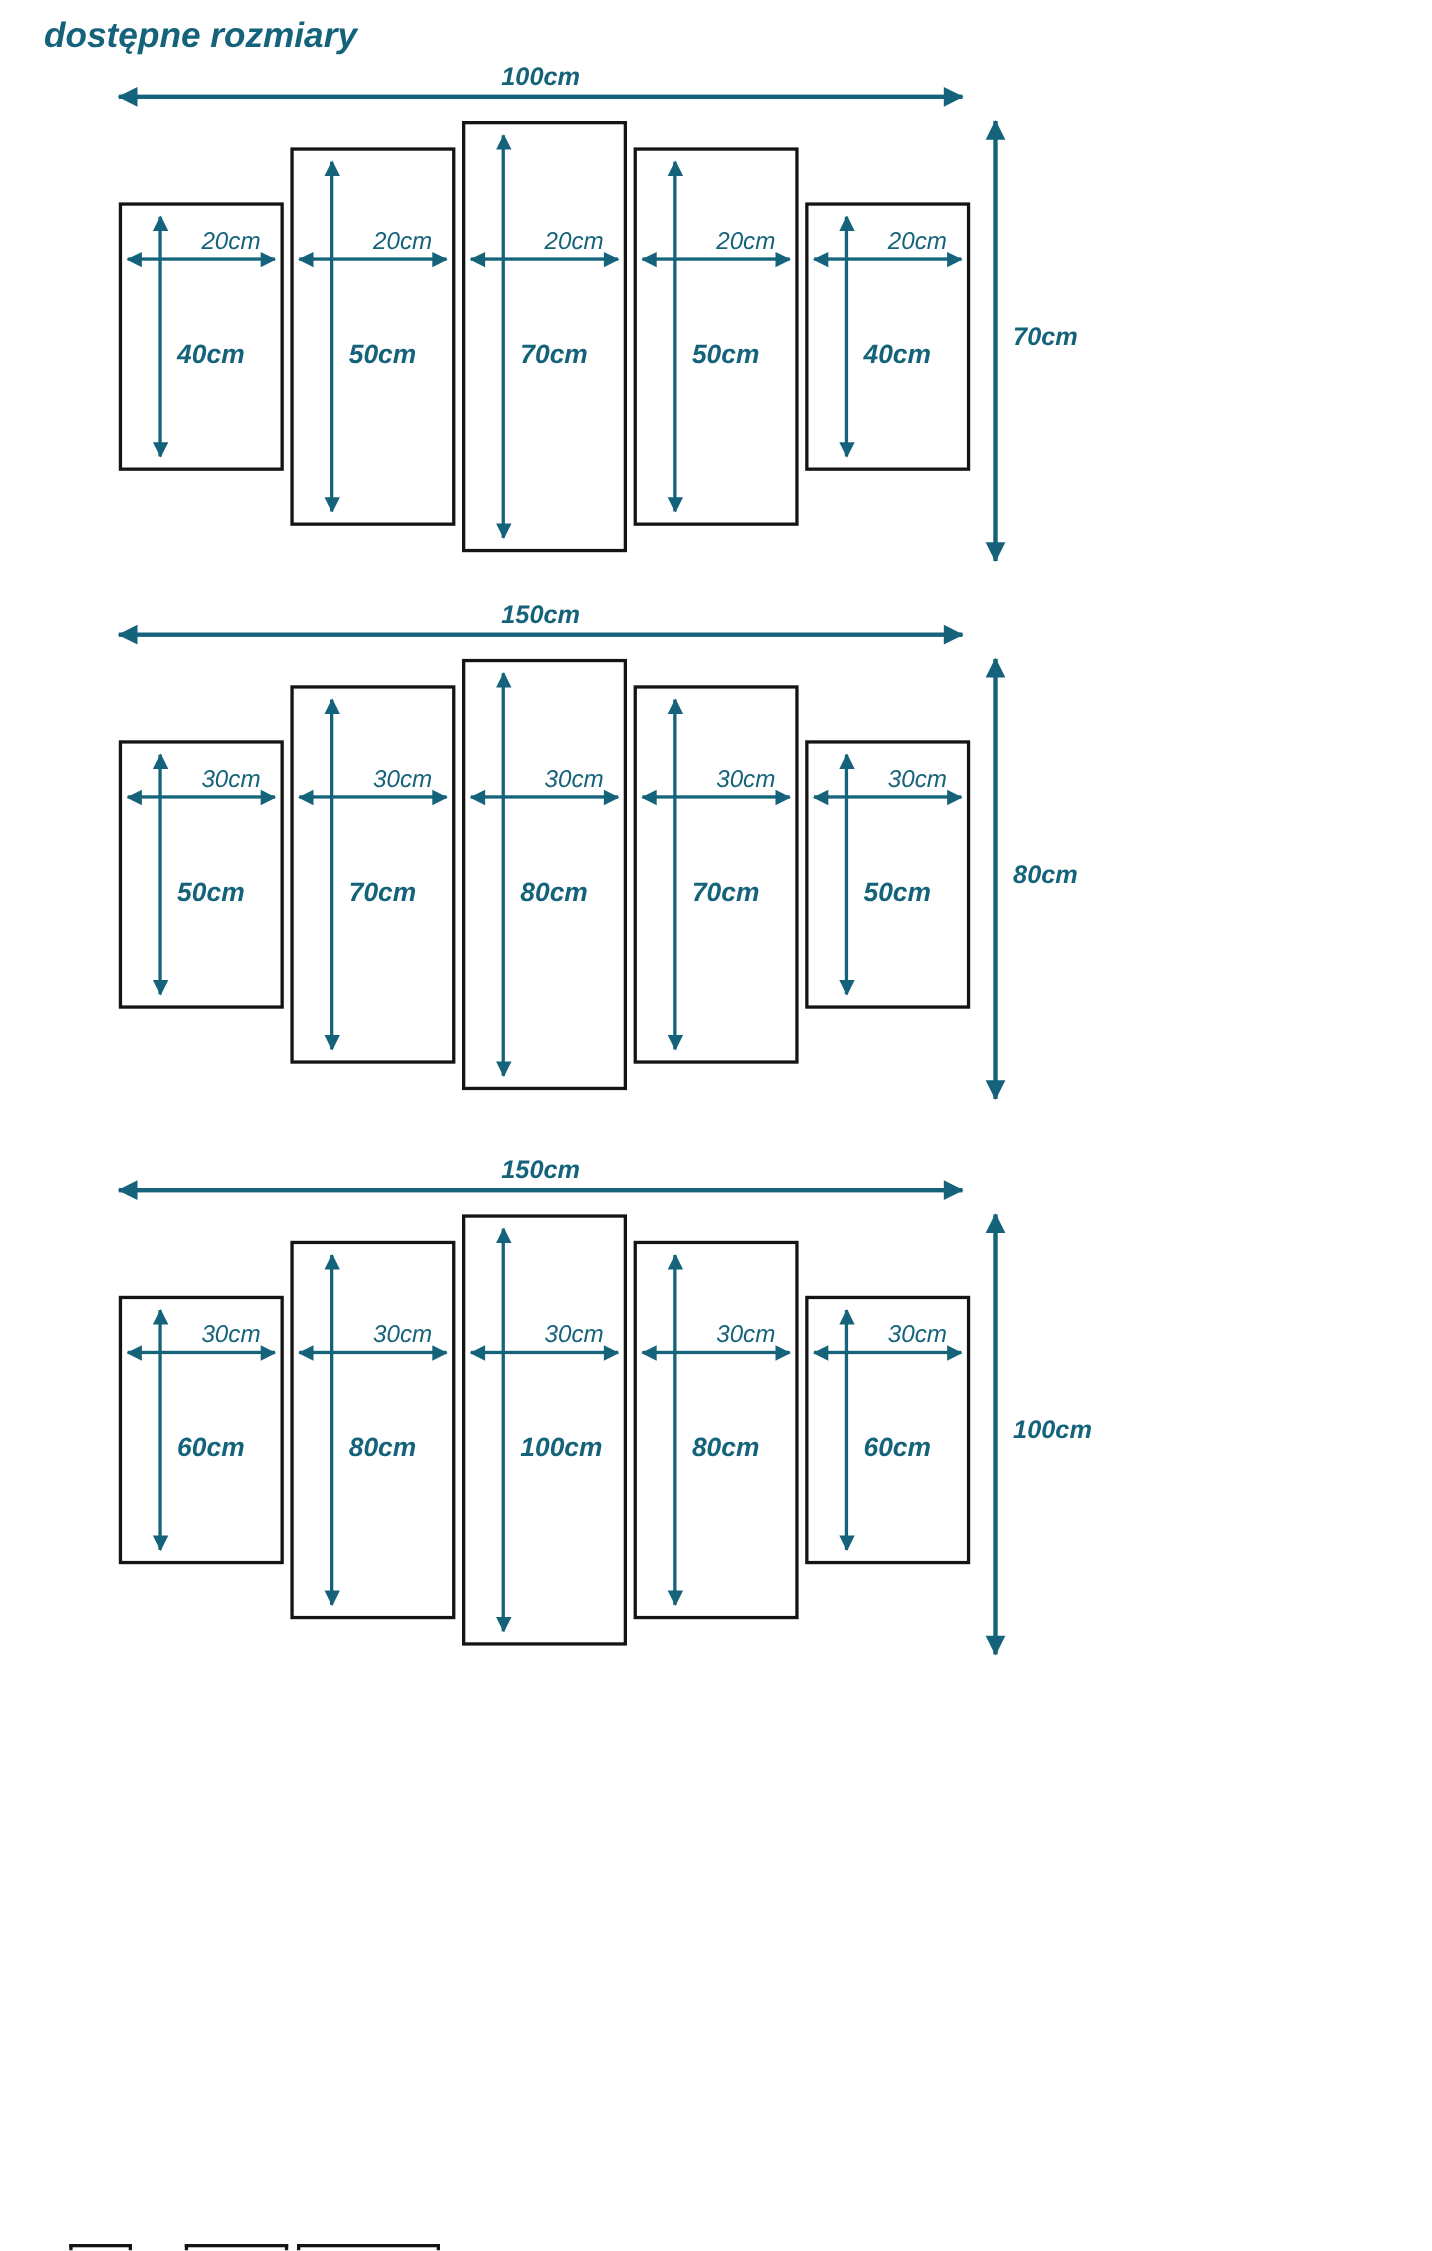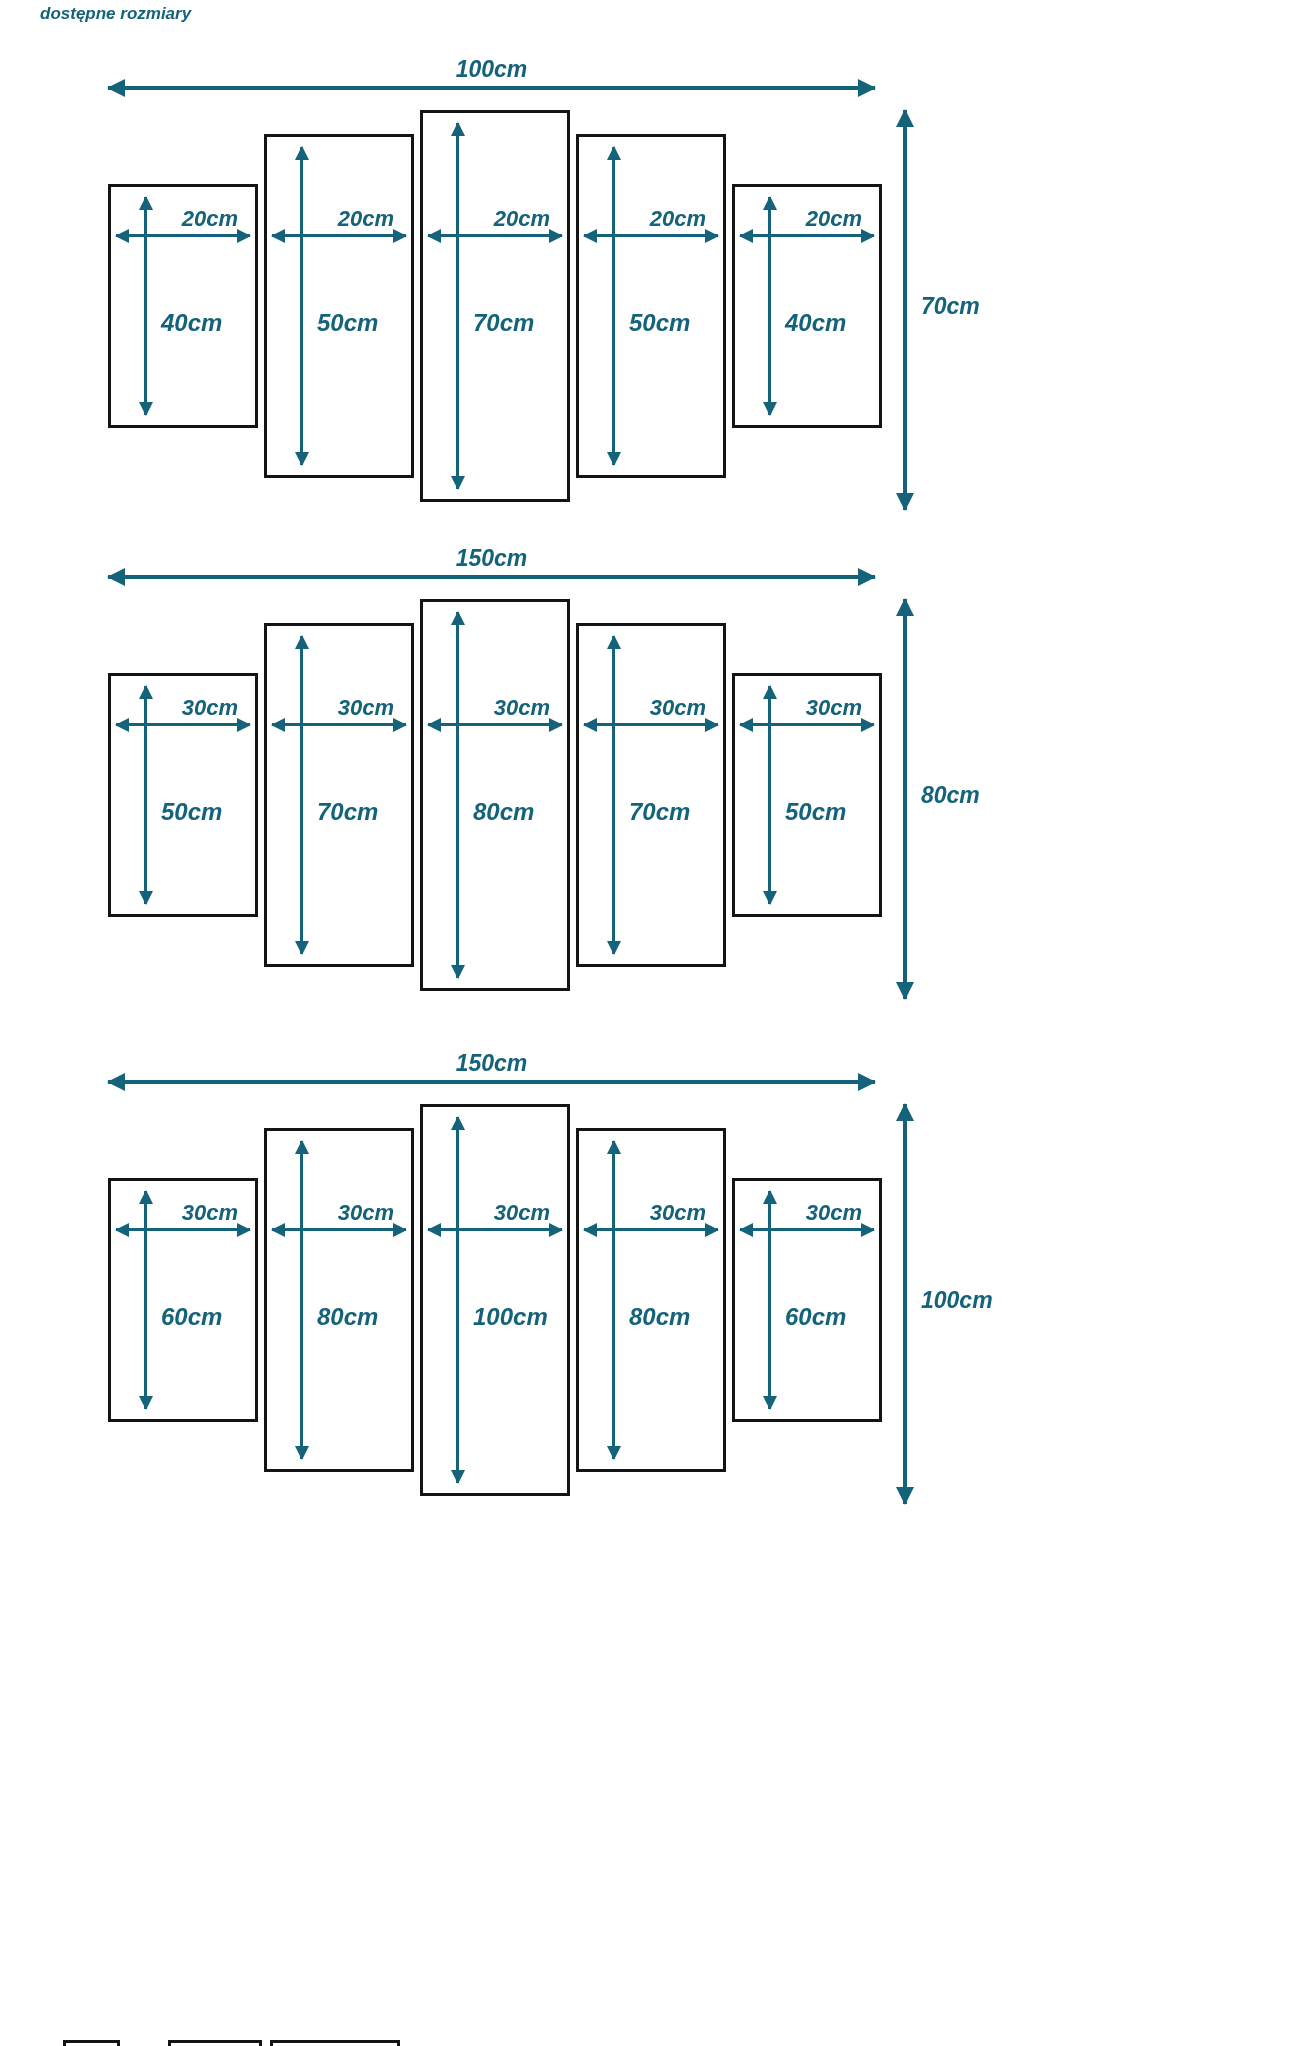--- a/index.html
+++ b/index.html
@@ -2,22 +2,22 @@
 <html style="--teal: #15637a; --ink: #141414;"><head>
 <meta charset="utf-8">
 <style>
   :root{ --teal:#15637a; --ink:#141414; }
   html,body{margin:0;padding:0;background:#fff;}
   .canvas{
     position:relative;width:1302px;height:2046px;background:#fff;overflow:hidden;
     font-family:"Liberation Sans",sans-serif;
   }
   .title{
-    position:absolute;left:40px;top:4px;
-    font-size:17px;font-weight:700;font-style:italic;color:var(--teal);
+    position:absolute;left:40px;top:14px;
+    font-size:32px;font-weight:700;font-style:italic;color:var(--teal);
   }
   .group{position:absolute;left:0;width:1302px;height:460px;}
   .g1{top:56px}.g2{top:545px}.g3{top:1050px}
 
   
   .tw-label{
     position:absolute;left:108px;width:767px;top:0;height:26px;text-align:center;
     font-size:23px;font-weight:700;font-style:italic;color:var(--teal);
   }
   .tw-arrow{left:108px;width:767px;top:30px;}
@@ -29,21 +29,21 @@
   }
   .panel{
     position:relative;flex:0 0 150px;width:150px;box-sizing:border-box;
     border:3px solid var(--ink);background:#fff;
   }
   .h-s{height:244px}.h-m{height:344px}.h-t{height:392px}
 
   
   .w-label{
     position:absolute;left:0;right:0;top:calc(50% - 100px);padding-left:54px;
-    text-align:center;font-size:22px;font-weight:700;font-style:italic;color:var(--teal);
+    text-align:center;font-size:22px;font-weight:400;font-style:italic;color:var(--teal);
     box-sizing:border-box;
   }
   .h-label{
     position:absolute;left:50px;top:calc(50% + 3px);
     font-size:24px;font-weight:700;font-style:italic;color:var(--teal);white-space:nowrap;
   }
 
   
   .harrow{position:absolute;height:3px;background:var(--teal);}
   .harrow::before,.harrow::after{content:"";position:absolute;width:0;height:0;}

